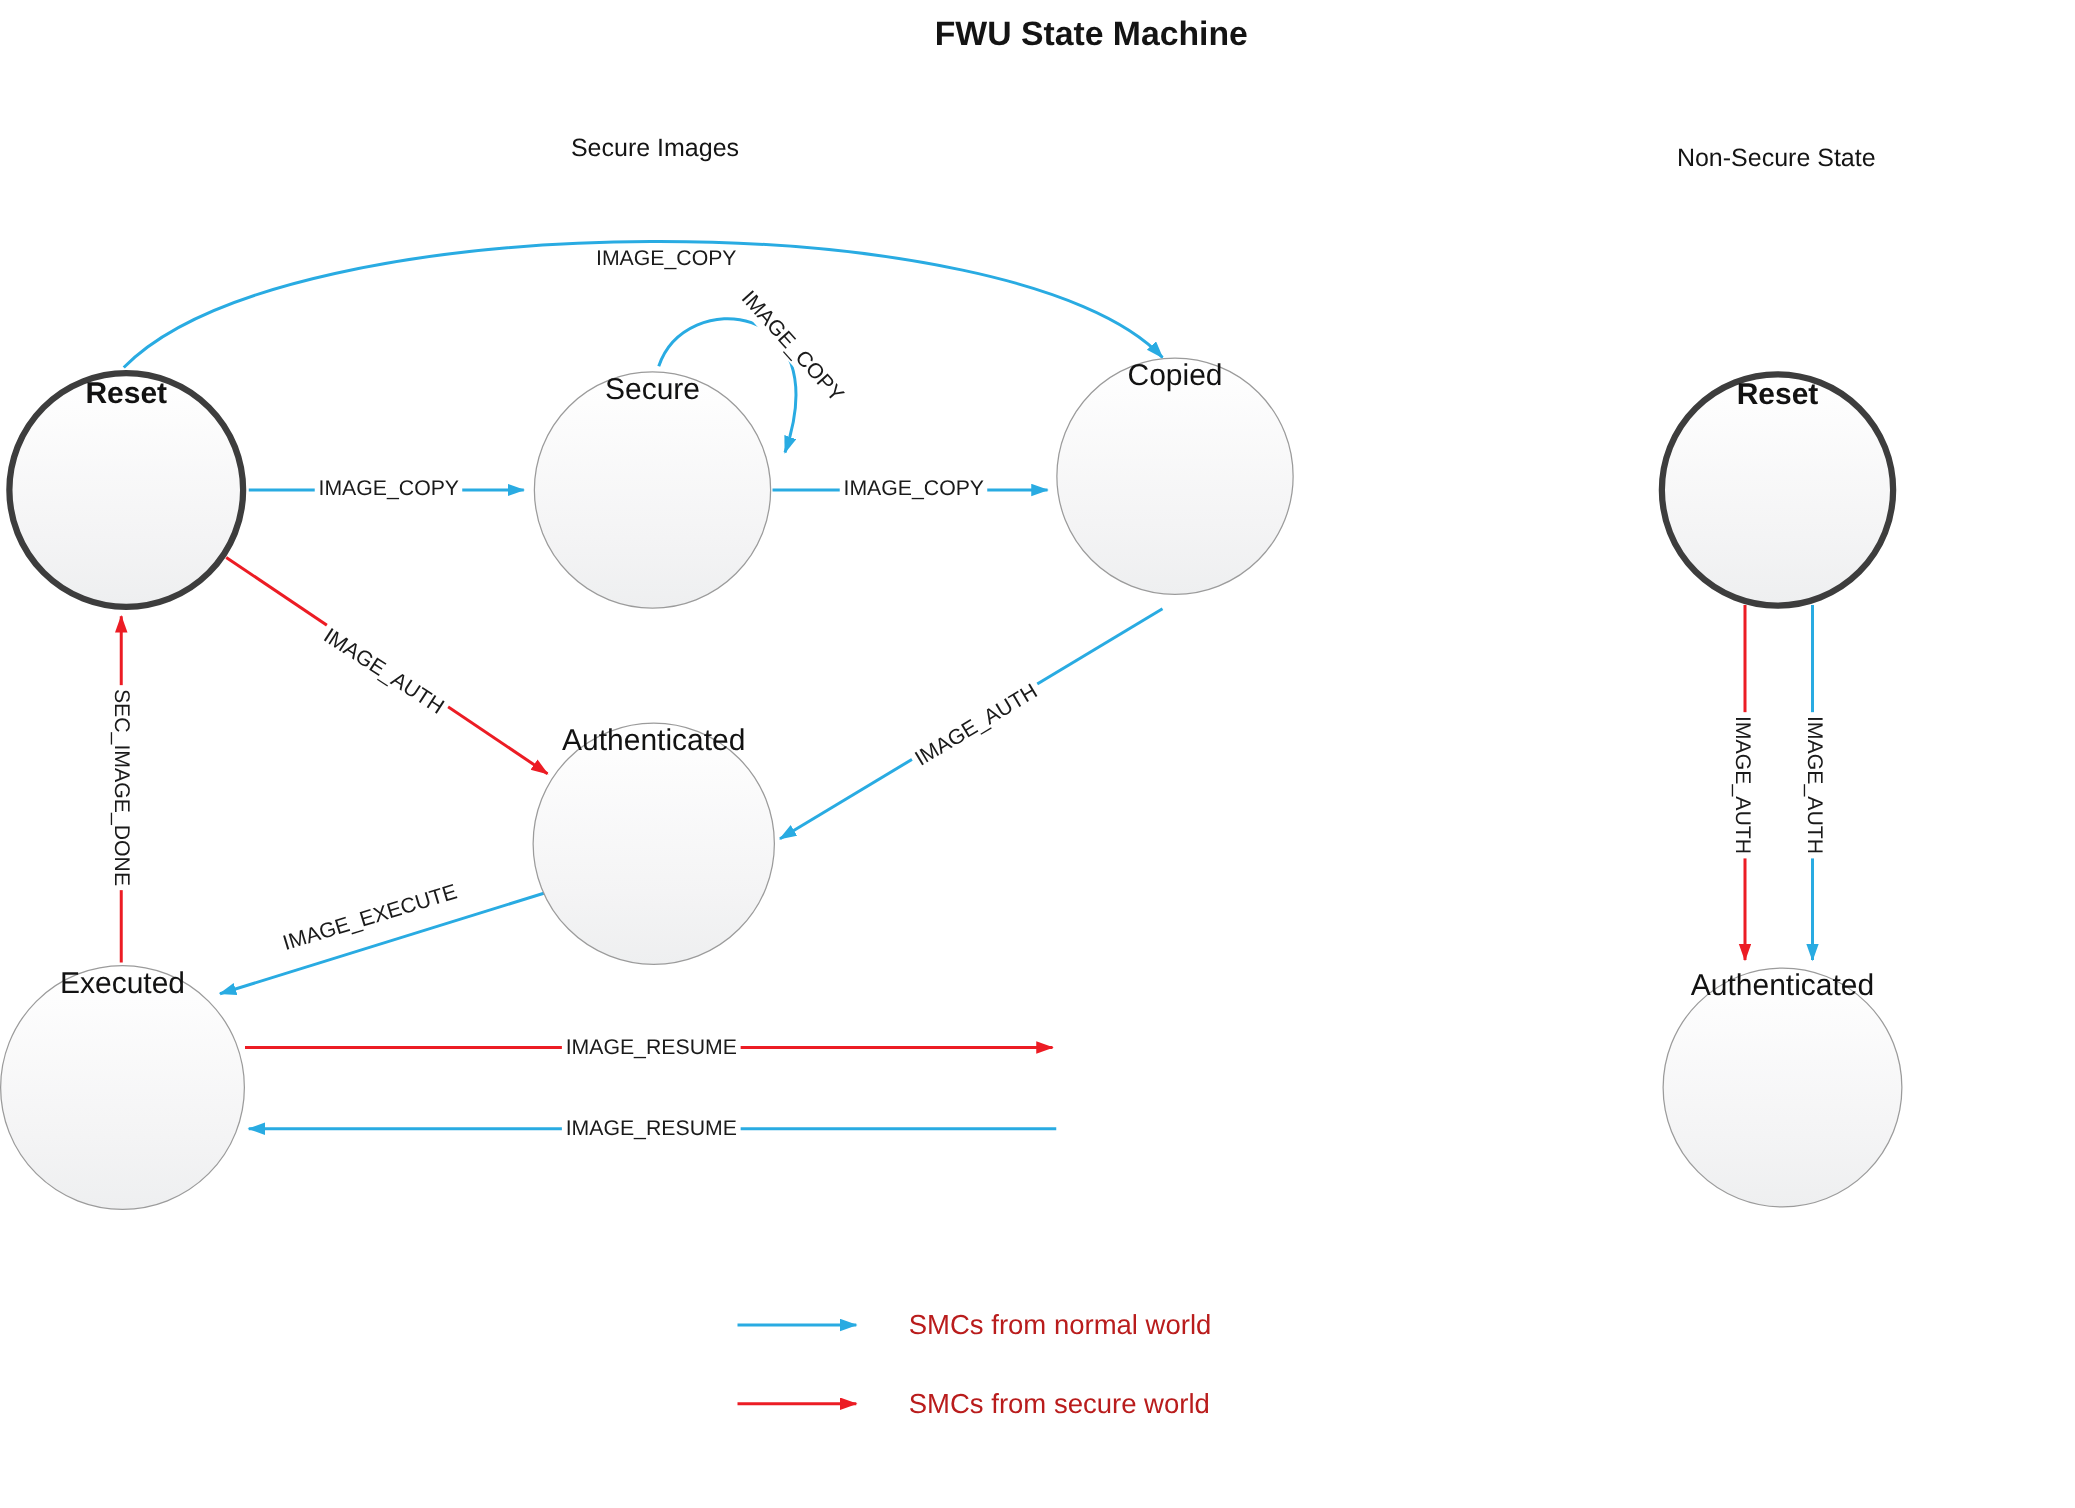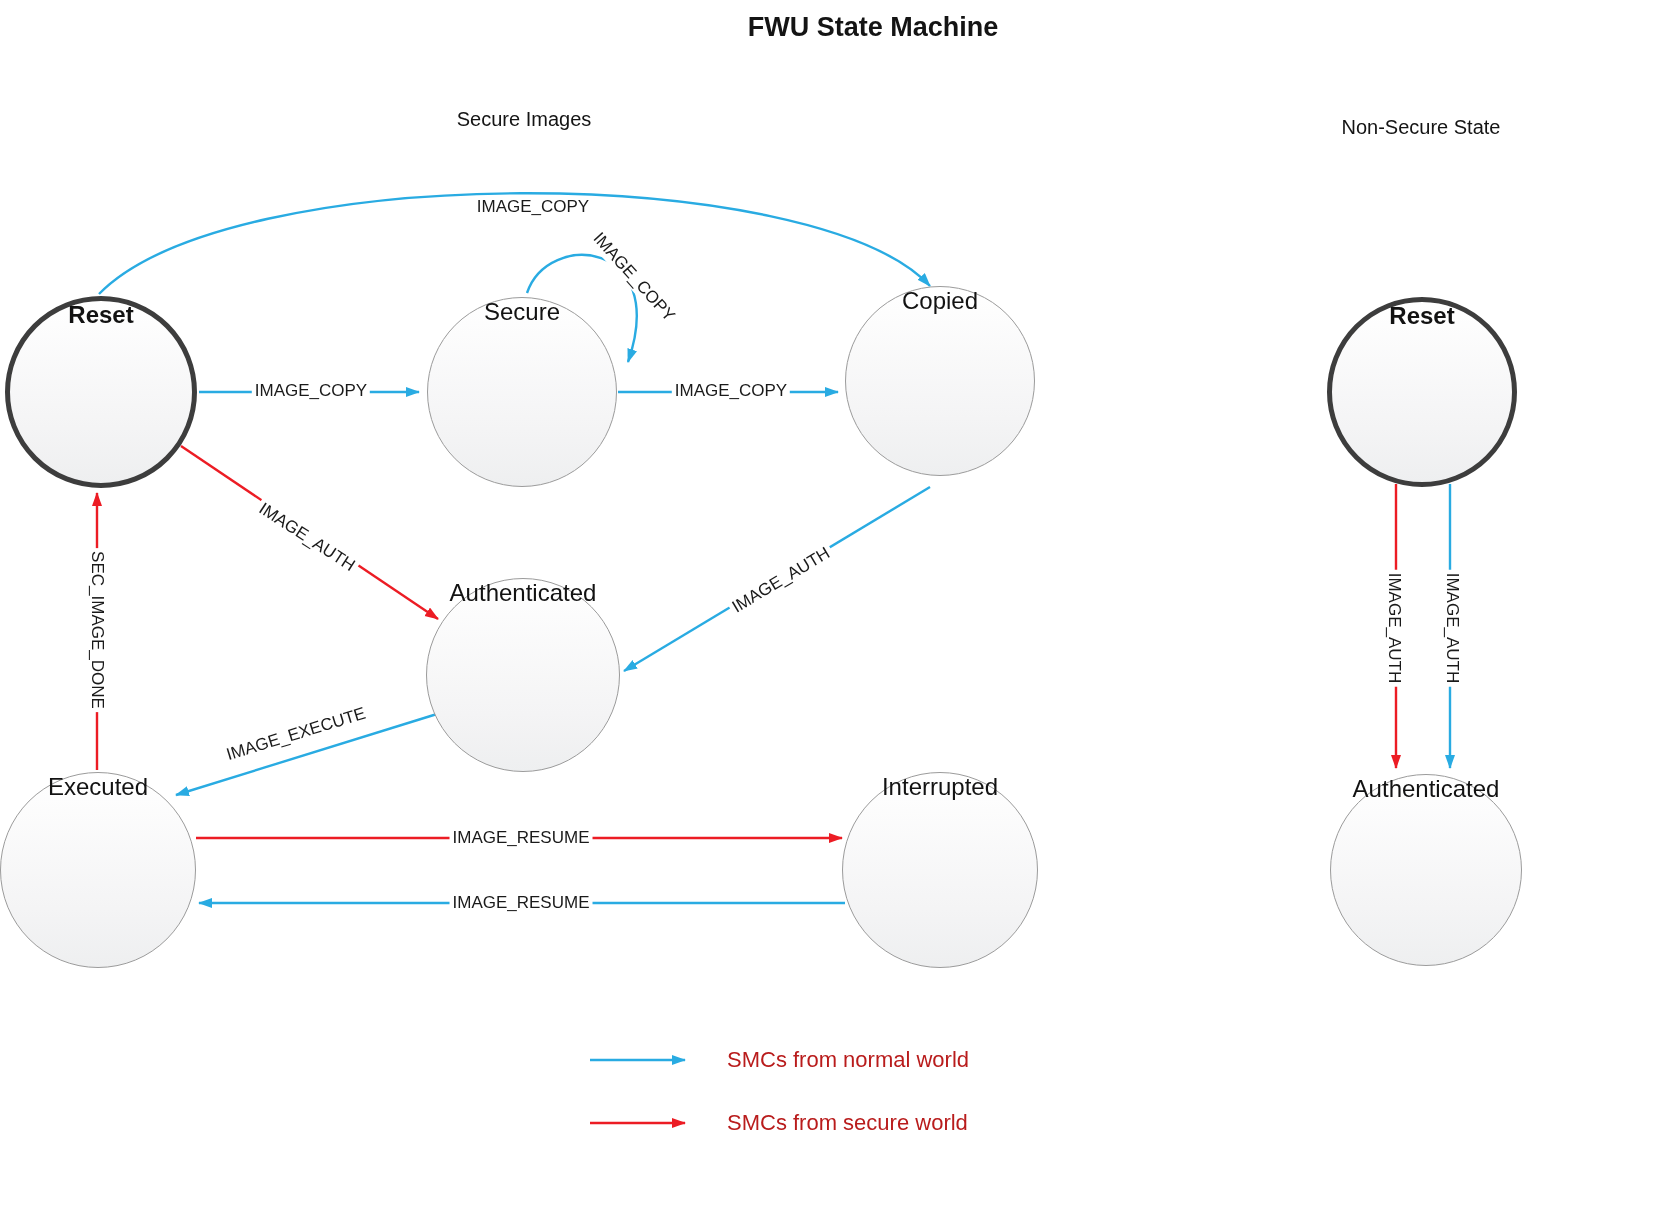--- a/index.html
+++ b/index.html
@@ -80,23 +80,20 @@
   </div>
   <div class="state" style="left:845px;top:286px;width:190px;height:190px;">
     <span class="state-label">Copied</span>
   </div>
   <div class="state" style="left:426px;top:578px;width:194px;height:194px;">
     <span class="state-label">Authenticated</span>
   </div>
   <div class="state" style="left:0px;top:772px;width:196px;height:196px;">
     <span class="state-label">Executed</span>
   </div>
-  <div class="state" style="left:842px;top:772px;width:196px;height:196px;">
-    <span class="state-label">Interrupted</span>
-  </div>
 
   <div class="state initial" style="left:1327px;top:297px;width:190px;height:190px;">
     <span class="state-label bold">Reset</span>
   </div>
   <div class="state" style="left:1330px;top:774px;width:192px;height:192px;">
     <span class="state-label">Authenticated</span>
   </div>
 
   <span class="edge-label" style="left:533px;top:207px;">IMAGE_COPY</span>
   <span class="edge-label" style="left:634px;top:277px;transform:translate(-50%,-50%) rotate(48deg);">IMAGE_COPY</span>

